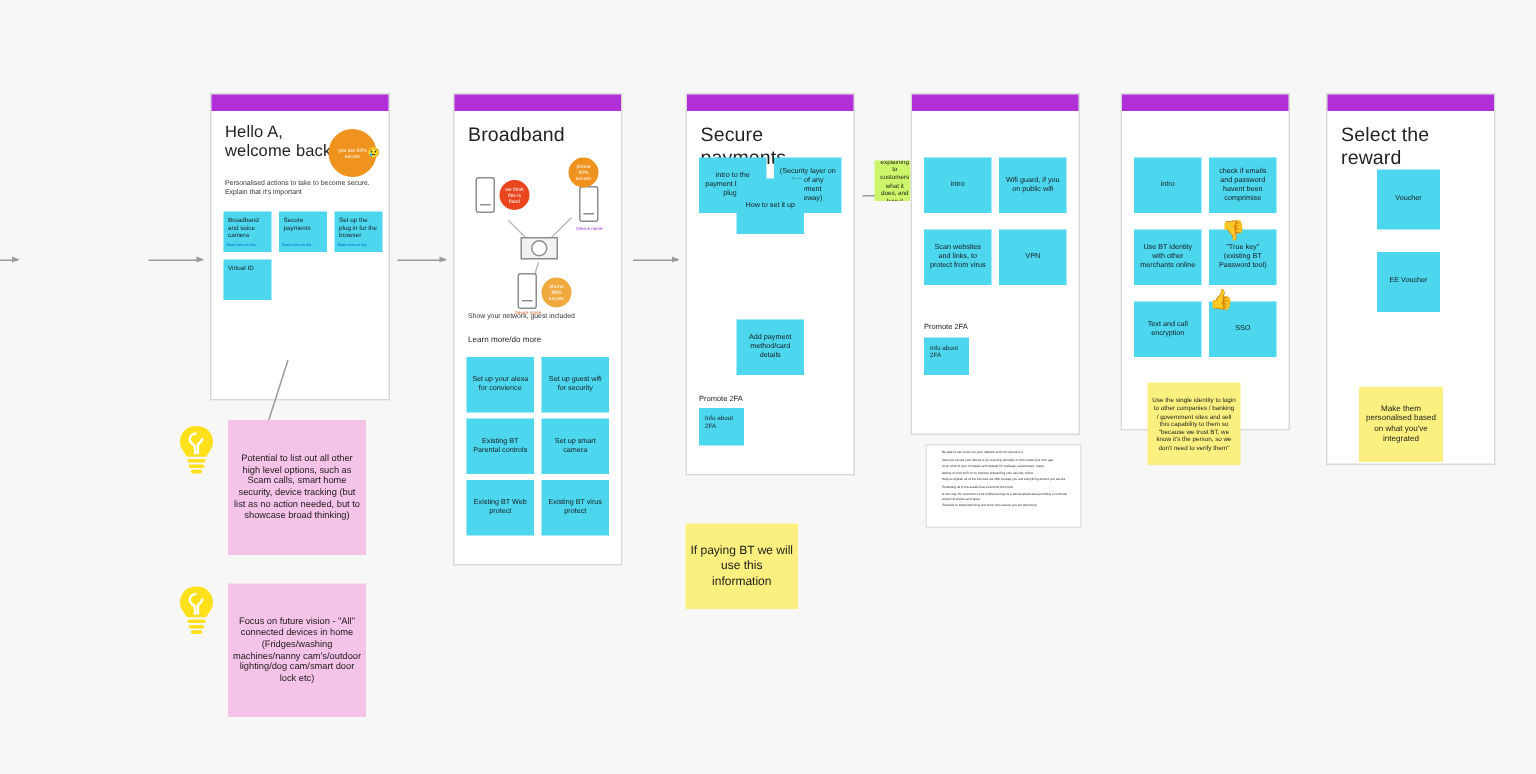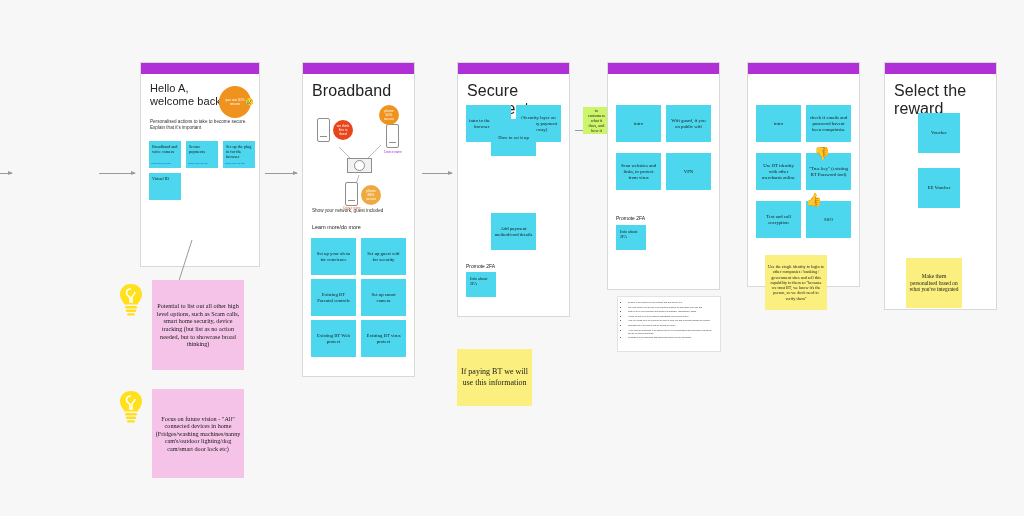--- a/index.html
+++ b/index.html
@@ -17,38 +17,37 @@
   .card{
     background:#ffffff;
     border:1px solid #d9d9d9;
     box-sizing:border-box;
   }
   .card-top{
     height:11px;background:var(--accent,#b02fd6);
     width:100%;
   }
   .card-title{
-    font-size:16px;color:#222;padding:8px 9px 4px 9px;
+    font-size:13px;color:#222;padding:8px 9px 4px 9px;
     letter-spacing:.1px;
   }
   .card-title.big{font-size:11px;line-height:13px;padding-bottom:2px;}
 
   .sub{
     font-size:4.6px;line-height:6px;color:#333;padding:0 9px 5px 9px;
   }
 
   
   .note{
     box-sizing:border-box;
     display:flex;align-items:center;justify-content:center;
     text-align:center;
     padding:3px;
     word-break:break-word;
     overflow:hidden;
-    font-family:Liberation Serif, serif;
   }
   .cyan{background:#4cd7ef;}
   .pink{background:#f5c3e7;}
   .yellow{background:#fbf07f;}
   .green{background:#cdf56a;}
 
   .n4{font-size:4.2px;line-height:5.2px;}
   .n5{font-size:4.8px;line-height:6px;}
   .n55{font-size:5.4px;line-height:6.6px;}
   .n6{font-size:6.2px;line-height:7.6px;}

